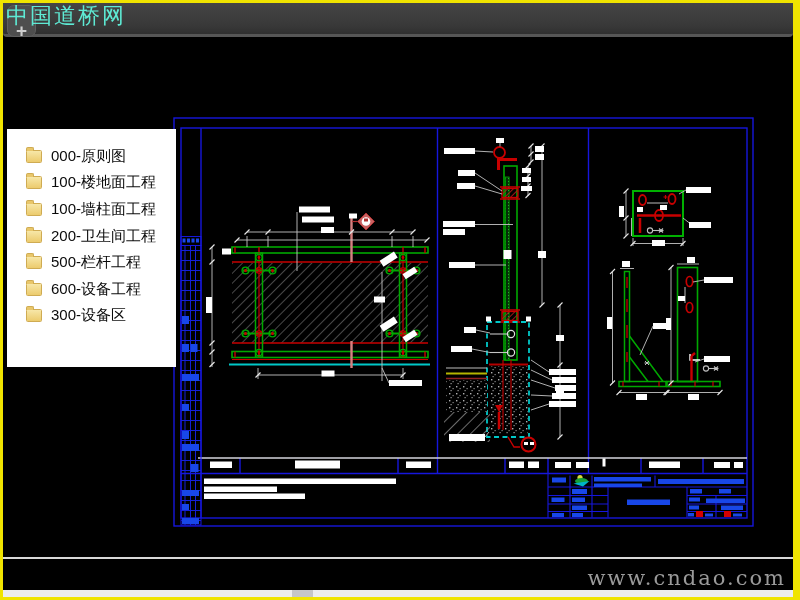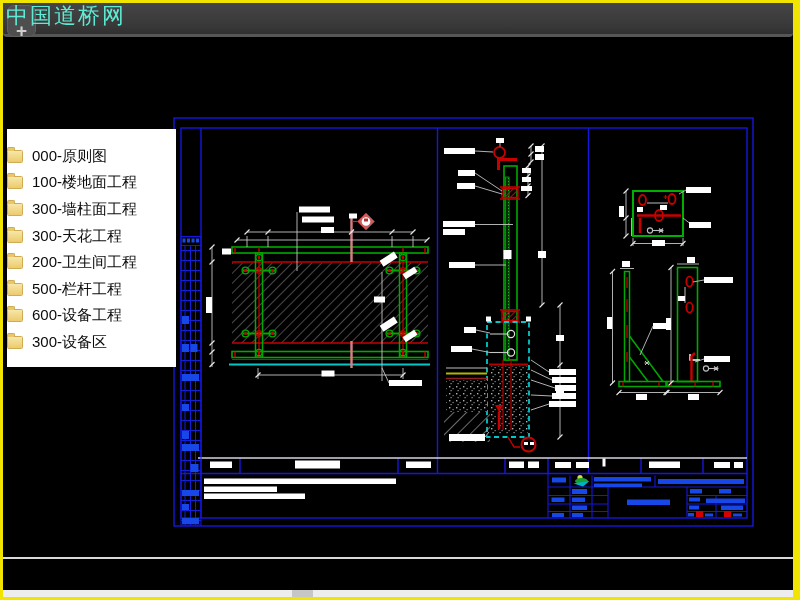--- a/index.html
+++ b/index.html
@@ -17,21 +17,21 @@
             border-bottom:3px solid #565656;border-radius:0 0 4px 4px;z-index:5;}
   .site-logo{position:absolute;left:4px;top:2px;width:27px;height:30px;background:#4e4e4e;
              border:1px solid #5f5f5f;border-radius:7px;}
   .site-logo .plus{position:absolute;left:50%;bottom:-2px;transform:translateX(-50%);
              color:#cfcfcf;font-size:19px;line-height:14px;font-weight:bold;}
   .tb-watermark{position:absolute;left:6px;top:1px;font-family:"DejaVu Serif", serif;
              font-size:22px;letter-spacing:2px;color:#5eead4;z-index:6;}
   
   .folder-panel{position:absolute;left:7px;top:129px;width:169px;height:238px;background:#fff;
              z-index:10;padding-top:14px;box-sizing:border-box;}
-  .folder-item{display:flex;align-items:center;height:26.6px;gap:9px;}
+  .folder-item{display:flex;align-items:center;height:26.6px;padding-left:19px;gap:9px;}
   .folder-icon{position:relative;width:14px;height:11px;flex:0 0 14px;
              background:linear-gradient(#f7e7a8,#eccb6d);border:1px solid #cfab52;border-radius:1.5px;}
   .folder-icon:before{content:"";position:absolute;left:-1px;top:-4px;width:6px;height:3px;
              background:#e9c76b;border:1px solid #cfab52;border-bottom:none;border-radius:2px 2px 0 0;}
   .folder-label{font-size:15px;color:#0a0a0a;white-space:nowrap;}
   
   .sep-line{position:absolute;left:3px;top:557px;width:790px;height:2px;background:#d9d9d9;z-index:8;}
   .bottom-watermark{position:absolute;right:14px;top:566px;font-family:"DejaVu Serif", serif;
              font-size:21px;letter-spacing:2px;color:#9a9a9a;z-index:8;}
   .hscrollbar{position:absolute;left:3px;top:590px;width:790px;height:7px;background:#ededed;z-index:9;}
@@ -54,25 +54,21 @@
     <div class="folder-item">
       <span class="folder-icon"></span>
       <span class="folder-label">000-原则图</span>
     </div>
     <div class="folder-item">
       <span class="folder-icon"></span>
       <span class="folder-label">100-楼地面工程</span>
     </div>
     <div class="folder-item">
       <span class="folder-icon"></span>
-      <span class="folder-label">300-墙柱面工程</span>
-    </div>
-    <div class="folder-item">
-      <span class="folder-icon"></span>
-      <span class="folder-label">300-天花工程</span>
+      <span class="folder-label">100-墙柱面工程</span>
     </div>
     <div class="folder-item">
       <span class="folder-icon"></span>
       <span class="folder-label">200-卫生间工程</span>
     </div>
     <div class="folder-item">
       <span class="folder-icon"></span>
       <span class="folder-label">500-栏杆工程</span>
     </div>
     <div class="folder-item">
@@ -501,20 +497,21 @@
         <path d="M668.5,270l5,-5 M668.5,385.5l5,-5" stroke="#e6e6e6" stroke-width="1.1"></path>
         <rect x="666" y="318" width="5" height="12" fill="#ffffff"></rect>
         <line x1="667" y1="392.5" x2="720" y2="392.5" stroke="#c4c4c4" stroke-width="0.9"></line>
         <path d="M664.5,395l5,-5 M717.5,395l5,-5" stroke="#e6e6e6" stroke-width="1.1"></path>
         <rect x="688" y="394" width="11" height="6" fill="#ffffff"></rect>
       </g>
     </g>
   </svg>
 
   <div class="sep-line"></div>
+  <div class="bottom-watermark">www.cndao.com</div>
   <div class="hscrollbar">
     <div class="thumb"></div>
   </div>
 
   <div class="yframe yf-top"></div>
   <div class="yframe yf-left"></div>
   <div class="yframe yf-right"></div>
   <div class="yframe yf-bottom"></div>
 </div>
 

